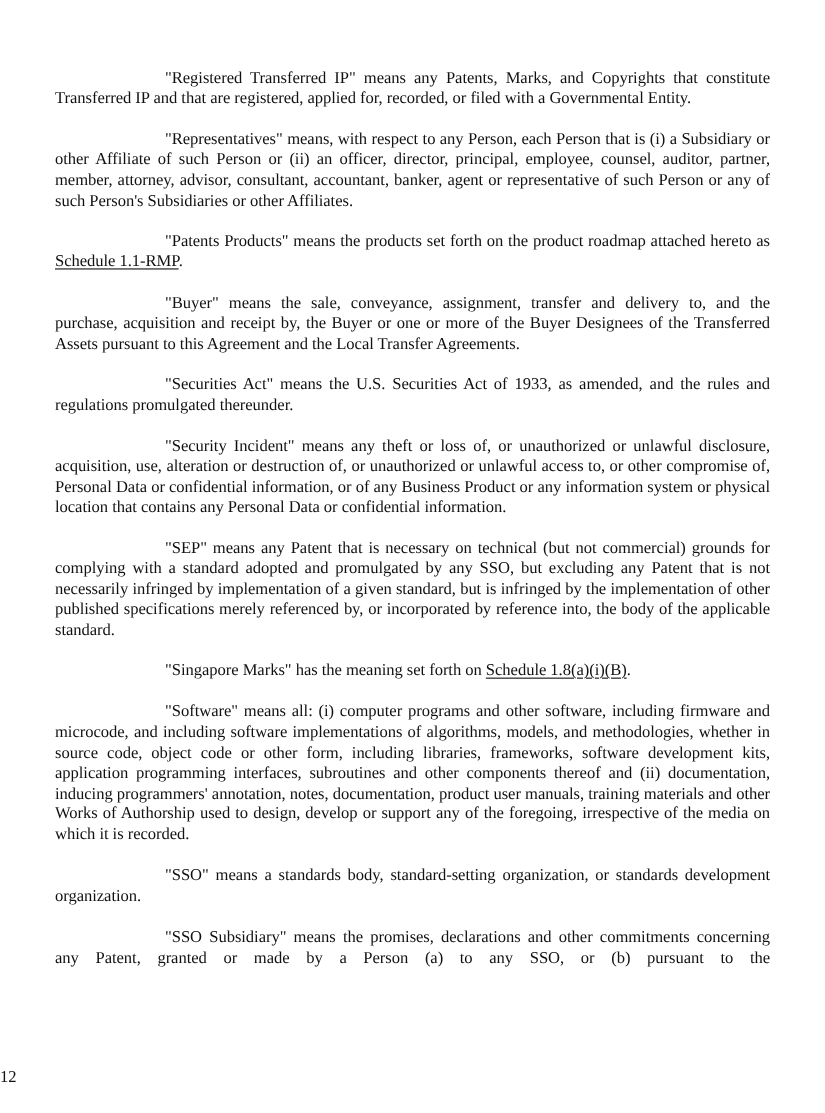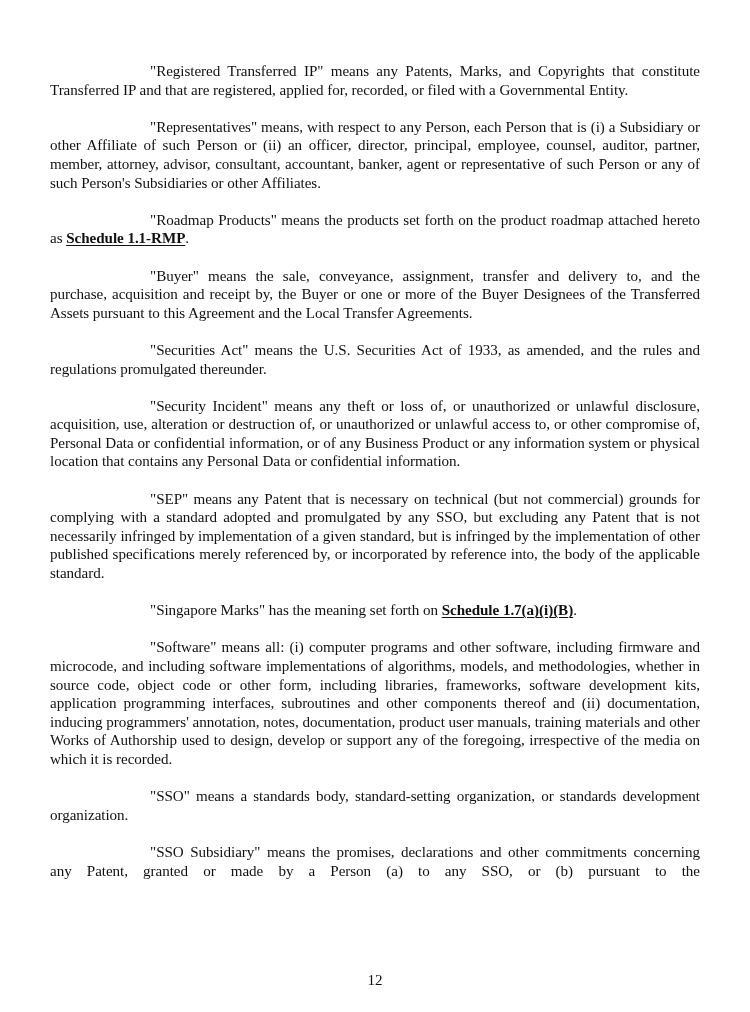--- a/index.html
+++ b/index.html
@@ -30,51 +30,49 @@
       letter-spacing: -0.05px;
     }
     .term {
       text-underline-offset: 2px;
       text-decoration-thickness: 1px;
     }
     .ref {
       text-decoration: underline;
       text-underline-offset: 2px;
       text-decoration-thickness: 1px;
-      font-weight: bold;
     }
     .page-number {
       position: absolute;
       top: 972px;
       left: 0;
       width: 750px;
-      text-align: center;
       font-size: 15.1px;
     }
   </style>
 </head>
 <body>
 
 <div class="page">
 
   <p class="para"><span>"</span><span class="term">Registered Transferred IP</span><span>" means any Patents, Marks, and Copyrights that constitute Transferred IP and that are registered, applied for, recorded, or filed with a Governmental Entity.</span></p>
 
   <p class="para"><span>"</span><span class="term">Representatives</span><span>" means, with respect to any Person, each Person that is (i) a Subsidiary or other Affiliate of such Person or (ii) an officer, director, principal, employee, counsel, auditor, partner, member, attorney, advisor, consultant, accountant, banker, agent or representative of such Person or any of such Person's Subsidiaries or other Affiliates.</span></p>
 
-  <p class="para"><span>"</span><span class="term">Roadmap Products</span><span>" means the products set forth on the product roadmap attached hereto as </span><span class="ref">Schedule 1.1-RMP</span><span>.</span></p>
+  <p class="para"><span>"</span><span class="term">Patents Products</span><span>" means the products set forth on the product roadmap attached hereto as </span><span class="ref">Schedule 1.1-RMP</span><span>.</span></p>
 
   <p class="para"><span>"</span><span class="term">Buyer</span><span>" means the sale, conveyance, assignment, transfer and delivery to, and the purchase, acquisition and receipt by, the Buyer or one or more of the Buyer Designees of the Transferred Assets pursuant to this Agreement and the Local Transfer Agreements.</span></p>
 
   <p class="para"><span>"</span><span class="term">Securities Act</span><span>" means the U.S. Securities Act of 1933, as amended, and the rules and regulations promulgated thereunder.</span></p>
 
   <p class="para"><span>"</span><span class="term">Security Incident</span><span>" means any theft or loss of, or unauthorized or unlawful disclosure, acquisition, use, alteration or destruction of, or unauthorized or unlawful access to, or other compromise of, Personal Data or confidential information, or of any Business Product or any information system or physical location that contains any Personal Data or confidential information.</span></p>
 
   <p class="para"><span>"</span><span class="term">SEP</span><span>" means any Patent that is necessary on technical (but not commercial) grounds for complying with a standard adopted and promulgated by any SSO, but excluding any Patent that is not necessarily infringed by implementation of a given standard, but is infringed by the implementation of other published specifications merely referenced by, or incorporated by reference into, the body of the applicable standard.</span></p>
 
-  <p class="para"><span>"</span><span class="term">Singapore Marks</span><span>" has the meaning set forth on </span><span class="ref">Schedule 1.7(a)(i)(B)</span><span>.</span></p>
+  <p class="para"><span>"</span><span class="term">Singapore Marks</span><span>" has the meaning set forth on </span><span class="ref">Schedule 1.8(a)(i)(B)</span><span>.</span></p>
 
   <p class="para"><span>"</span><span class="term">Software</span><span>" means all: (i) computer programs and other software, including firmware and microcode, and including software implementations of algorithms, models, and methodologies, whether in source code, object code or other form, including libraries, frameworks, software development kits, application programming interfaces, subroutines and other components thereof and (ii) documentation, inducing programmers' annotation, notes, documentation, product user manuals, training materials and other Works of Authorship used to design, develop or support any of the foregoing, irrespective of the media on which it is recorded.</span></p>
 
   <p class="para"><span>"</span><span class="term">SSO</span><span>" means a standards body, standard-setting organization, or standards development organization.</span></p>
 
   <p class="para" style="text-align-last: justify;"><span>"</span><span class="term">SSO Subsidiary</span><span>" means the promises, declarations and other commitments concerning any Patent, granted or made by a Person (a) to any SSO, or (b) pursuant to the</span></p>
 
 </div>
 
 <div class="page-number">12</div>

